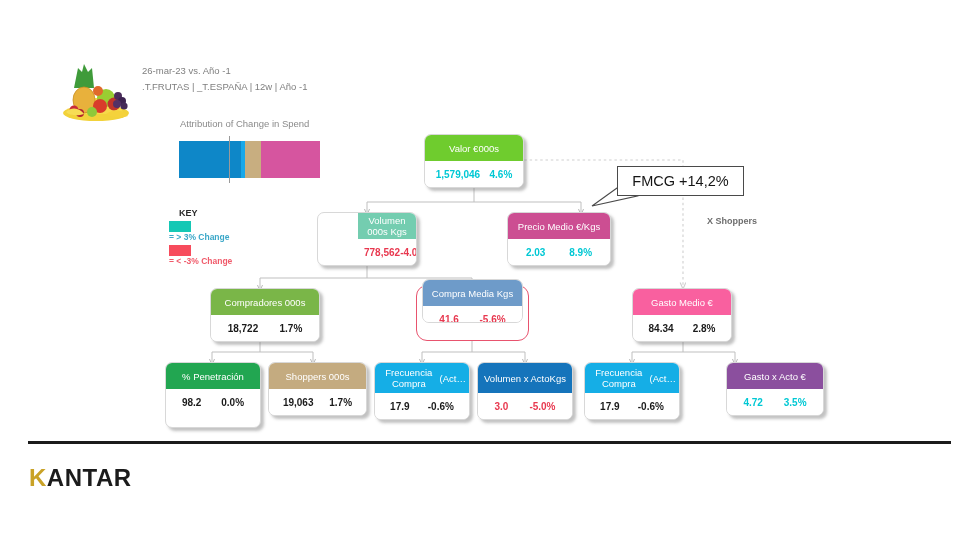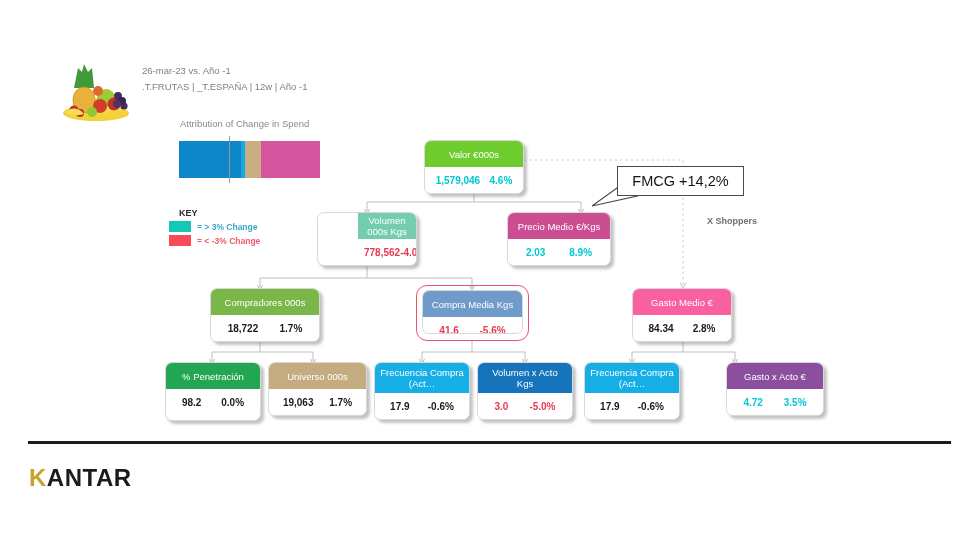--- a/index.html
+++ b/index.html
@@ -35,42 +35,42 @@
   }
   .attr-seg { height: 100%; }
   .attr-tick {
     position: absolute; left: 229px; top: 136px;
     width: 1px; height: 47px; background: #9a9a9a;
   }
 
   
   .key-wrap { position: absolute; left: 169px; top: 208px; }
   .key-title { font-size: 9px; font-weight: bold; color: #2b2b2b; margin-bottom: 3px; margin-left: 10px; }
-  .key-row { display: flex; align-items: flex-end; margin-bottom: 3px; }
+  .key-row { display: flex; align-items: flex-start; margin-bottom: 3px; flex-direction: column; }
   .key-swatch { width: 22px; height: 11px; margin-right: 6px; }
   .key-label { font-size: 8.5px; font-weight: bold; }
 
   
   .node {
     position: absolute;
     background: #ffffff;
     border: 1px solid #d8d8d8;
     border-radius: 7px;
     box-shadow: 3px 3px 3px rgba(120,120,120,0.45);
     overflow: hidden;
   }
   .node-head {
     height: 26px;
     display: flex; align-items: center; justify-content: center;
     color: #ffffff; font-size: 9.5px;
     text-align: center; line-height: 11px;
     padding: 0 3px;
     overflow: hidden;
   }
-  .node-head.two-line { height: 30px; flex-direction: column; justify-content: center; }
+  .node-head.two-line { height: 30px; flex-direction: row; justify-content: center; }
   .node-body {
     height: 26px; background: #ffffff;
     display: flex; align-items: center; justify-content: space-around;
     font-size: 10px; font-weight: bold; color: #1a1a1a;
     padding: 0 6px;
   }
   .node-body .val, .node-body .pct { white-space: nowrap; }
 
   
   .highlight-ring {
@@ -201,21 +201,21 @@
       <path d="M519,160 L683,160 L683,286" marker-end="url(#ahr)"></path>
     </g>
 
     <g stroke="#4a4a4a" stroke-width="1.1" fill="#ffffff">
       <path d="M617,188 L592,206 L637,196 Z"></path>
     </g>
   </svg>
 
   <div class="highlight-ring" style="left:416px; top:285px; width:113px; height:56px;"></div>
 
-  <div class="node" style="left:424px; top:134px; width:100px; height:54px;margin-top:6px;">
+  <div class="node" style="left:424px; top:134px; width:100px; height:54px;">
     <div class="node-head" style="background:#6fcc2e">Valor €000s</div>
     <div class="node-body">
       <span class="val" style="color:#00c8d4">1,579,046</span>
       <span class="pct" style="color:#00c8d4">4.6%</span>
     </div>
   </div>
 
   <div class="node" style="left:317px; top:212px; width:100px; height:54px;padding-left:40px;">
     <div class="node-head" style="background:#74cdb0">Volumen 000s Kgs</div>
     <div class="node-body">
@@ -233,46 +233,46 @@
   </div>
 
   <div class="node" style="left:210px; top:288px; width:110px; height:54px;">
     <div class="node-head" style="background:#7ab648">Compradores 000s</div>
     <div class="node-body">
       <span class="val">18,722</span>
       <span class="pct">1.7%</span>
     </div>
   </div>
 
-  <div class="node" style="left:422px; top:290px; width:101px; height:44px; box-shadow:none;">
+  <div class="node" style="left:422px; top:279px; width:101px; height:44px; box-shadow:none;">
     <div class="node-head" style="background:#6e9bc9">Compra Media Kgs</div>
     <div class="node-body">
       <span class="val" style="color:#e8384f">41.6</span>
       <span class="pct" style="color:#e8384f">-5.6%</span>
     </div>
   </div>
 
   <div class="node" style="left:632px; top:288px; width:100px; height:54px;">
     <div class="node-head" style="background:#f9609f">Gasto Medio €</div>
     <div class="node-body">
       <span class="val">84.34</span>
       <span class="pct">2.8%</span>
     </div>
   </div>
 
-  <div class="node" style="left:165px; top:362px; width:96px; height:59px;">
+  <div class="node" style="left:165px; top:362px; width:96px; height:66px;">
     <div class="node-head" style="background:#22a651">% Penetración</div>
     <div class="node-body">
       <span class="val">98.2</span>
       <span class="pct">0.0%</span>
     </div>
   </div>
 
   <div class="node" style="left:268px; top:362px; width:99px; height:54px;">
-    <div class="node-head" style="background:#c4ab80">Universo 000s</div>
+    <div class="node-head" style="background:#c4ab80">Shoppers 000s</div>
     <div class="node-body">
       <span class="val">19,063</span>
       <span class="pct">1.7%</span>
     </div>
   </div>
 
   <div class="node" style="left:374px; top:362px; width:96px; height:58px;">
     <div class="node-head two-line" style="background:#15aee6">
       <span>Frecuencia Compra</span>
       <span>(Act…</span>

